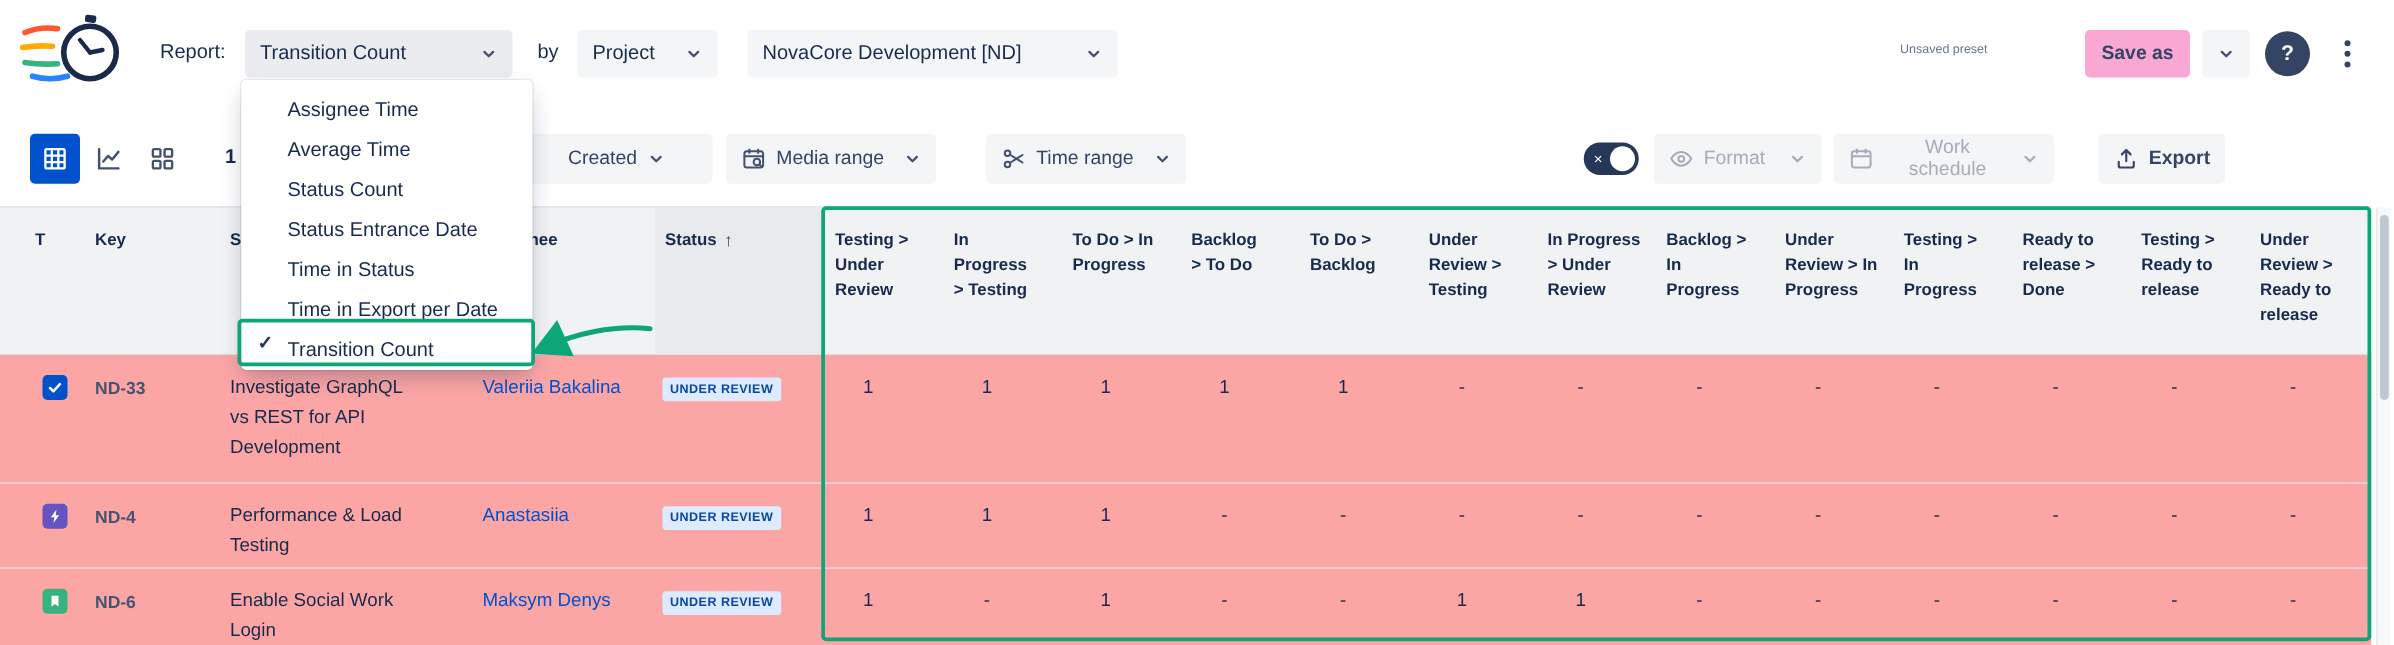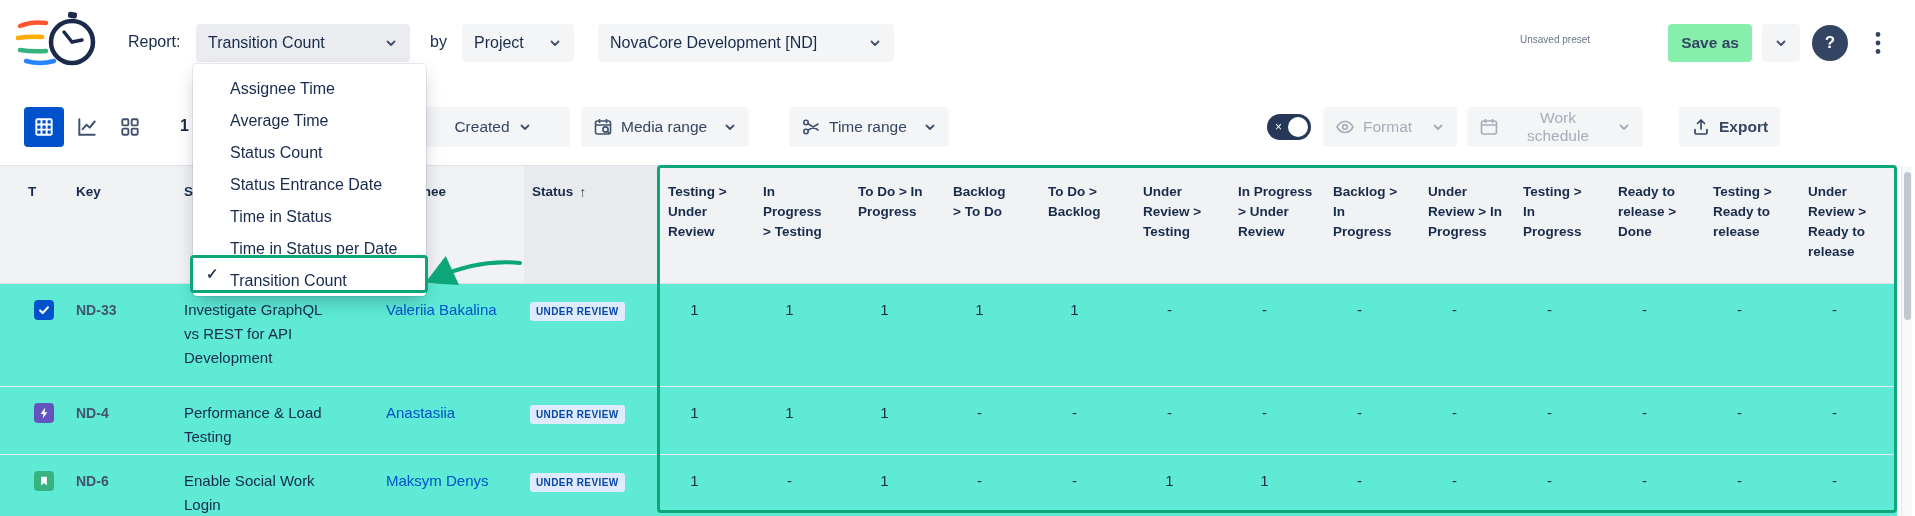--- a/index.html
+++ b/index.html
@@ -13,21 +13,21 @@
 .logo{position:absolute;left:16px;top:10px}
 .lbl{position:absolute;top:33px;font-size:16px;color:#172B4D}
 .lbl-report{left:128px}
 .lbl-by{left:430px}
 .dd{position:absolute;top:24px;height:38px;background:#F4F5F7;border-radius:4px;display:flex;align-items:center;justify-content:space-between;padding:0 12px;font-size:16px;color:#172B4D;text-align:left}
 .dd .chev{flex:none;color:#42526E}
 .dd-report{left:196px;width:214px;background:#EBECF0}
 .dd-group{left:462px;width:112px}
 .dd-project{left:598px;width:296px}
 .preset{position:absolute;left:1520px;top:34px;font-size:10px;color:#6B778C}
-.btn-saveas{position:absolute;left:1668px;top:24px;width:84px;height:38px;background:#86efac;border-radius:4px;font-size:15.5px;font-weight:600;color:#344563}
+.btn-saveas{position:absolute;left:1668px;top:24px;width:84px;height:38px;background:#f9a8d4;border-radius:4px;font-size:15.5px;font-weight:600;color:#344563}
 .btn-ddchev{position:absolute;left:1762px;top:24px;width:38px;height:38px;background:#F4F5F7;border-radius:4px;display:flex;align-items:center;justify-content:center;color:#42526E}
 .btn-help{position:absolute;left:1812px;top:25px;width:36px;height:36px;border-radius:50%;background:#344563;color:#fff;font-size:17px;font-weight:700;display:flex;align-items:center;justify-content:center}
 .btn-kebab{position:absolute;left:1860px;top:24px;width:36px;height:38px;display:flex;align-items:center;justify-content:center}
 
 
 .toolbar{position:absolute;top:107px;left:0;width:1915px;height:40px}
 .viewbtn{position:absolute;top:0;width:40px;height:40px;border-radius:4px;display:flex;align-items:center;justify-content:center}
 .viewbtn.active{background:#0052CC}
 .vb-table{left:24px}.vb-chart{left:67px}.vb-pivot{left:110px}
 .count{position:absolute;left:180px;top:10px;font-size:16px;font-weight:700;color:#172B4D}
@@ -51,21 +51,21 @@
 .table{position:absolute;left:0;top:165px;width:1897px}
 .thead{display:flex;height:119px;background:#F1F2F4;border-top:1px solid #DFE1E6;border-bottom:1px solid #DFE1E6}
 .th{font-size:13.5px;font-weight:700;color:#172B4D;padding-top:16px;line-height:20px}
 .th-t{width:60px;padding-left:28px}
 .th-key{width:116px;padding-left:16px}
 .th-summary{width:202px;padding-left:8px}
 .th-assignee{width:146px;padding-left:8px}
 .th-status{width:136px;padding-left:8px;background:#E9EAEE;display:flex;align-items:flex-start;gap:6px}
 .th-status .sort{font-weight:700;font-size:14px;color:#344563}
 .th-trans{width:95px;padding-left:8px;padding-right:4px;white-space:pre-line}
-.trow{display:flex;background:#5eead4;border-bottom:1px solid #EBECF0;padding-top:14px;align-items:flex-start}
+.trow{display:flex;background:#fca5a5;border-bottom:1px solid #EBECF0;padding-top:14px;align-items:flex-start}
 .td{font-size:15px;color:#172B4D;line-height:24px}
 .td-t{width:60px;padding-left:34px}
 .td-key{width:116px;padding-left:16px;font-size:14px;font-weight:700;color:#44546F}
 .td-summary{width:202px;padding:0 37px 0 8px}
 .td-assignee{width:146px;padding-left:8px}
 .alink{color:#0052CC;text-decoration:none;cursor:pointer}
 .td-status{width:136px;padding-left:6px}
 .badge{display:inline-block;background:#DEEBFF;color:#0747A6;font-size:10px;font-weight:700;letter-spacing:.4px;line-height:15px;padding:2px 6px;border-radius:3px}
 .td-val{width:95px;padding-right:26px;text-align:center}
 .cbx,.tico{width:20px;height:20px;border-radius:4px;display:inline-flex;align-items:center;justify-content:center;margin-top:2px}
@@ -395,21 +395,21 @@
       <div class="menu-item">
         <span>Status Count</span>
       </div>
       <div class="menu-item">
         <span>Status Entrance Date</span>
       </div>
       <div class="menu-item">
         <span>Time in Status</span>
       </div>
       <div class="menu-item">
-        <span>Time in Status per Date</span>
+        <span>Time in Export per Date</span>
       </div>
       <div class="menu-item selected">
         <span class="check">✓</span>
         <span>Transition Count</span>
       </div>
     </div>
 
   <div class="ann ann-small"></div>
   <div class="ann ann-big"></div>
   <svg class="ann-arrow" width="105" height="52" viewBox="0 0 105 52">

